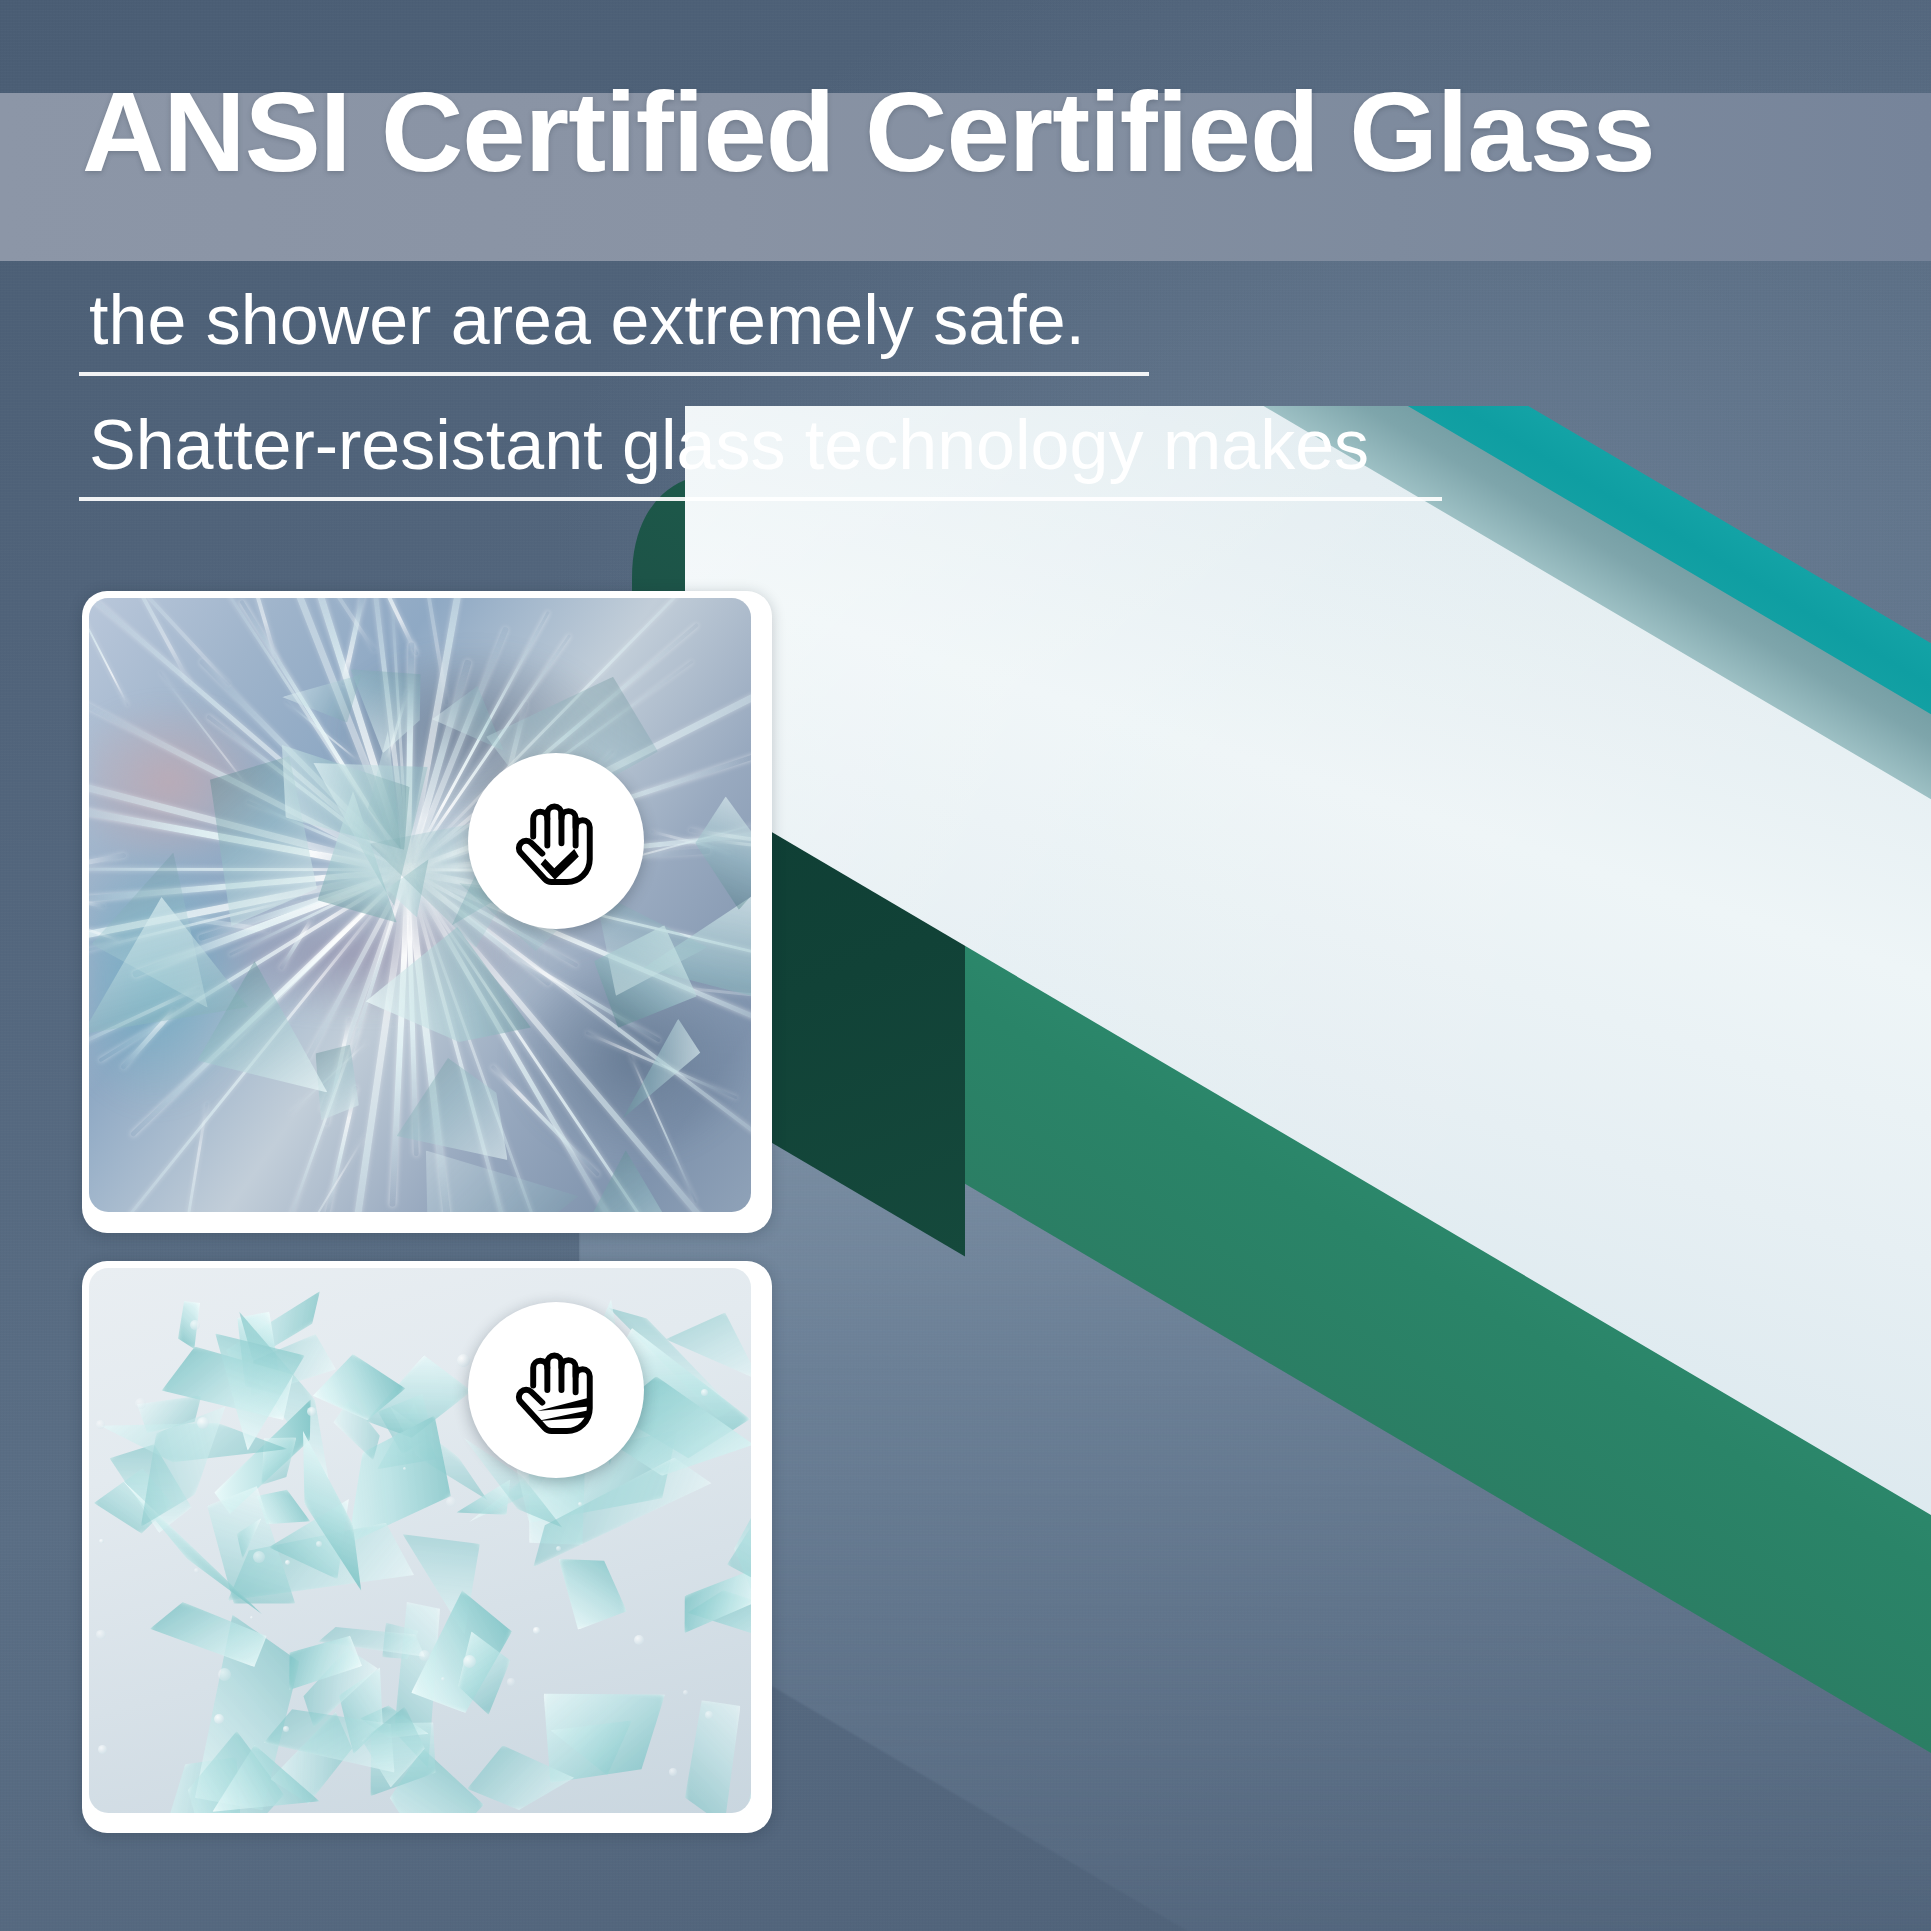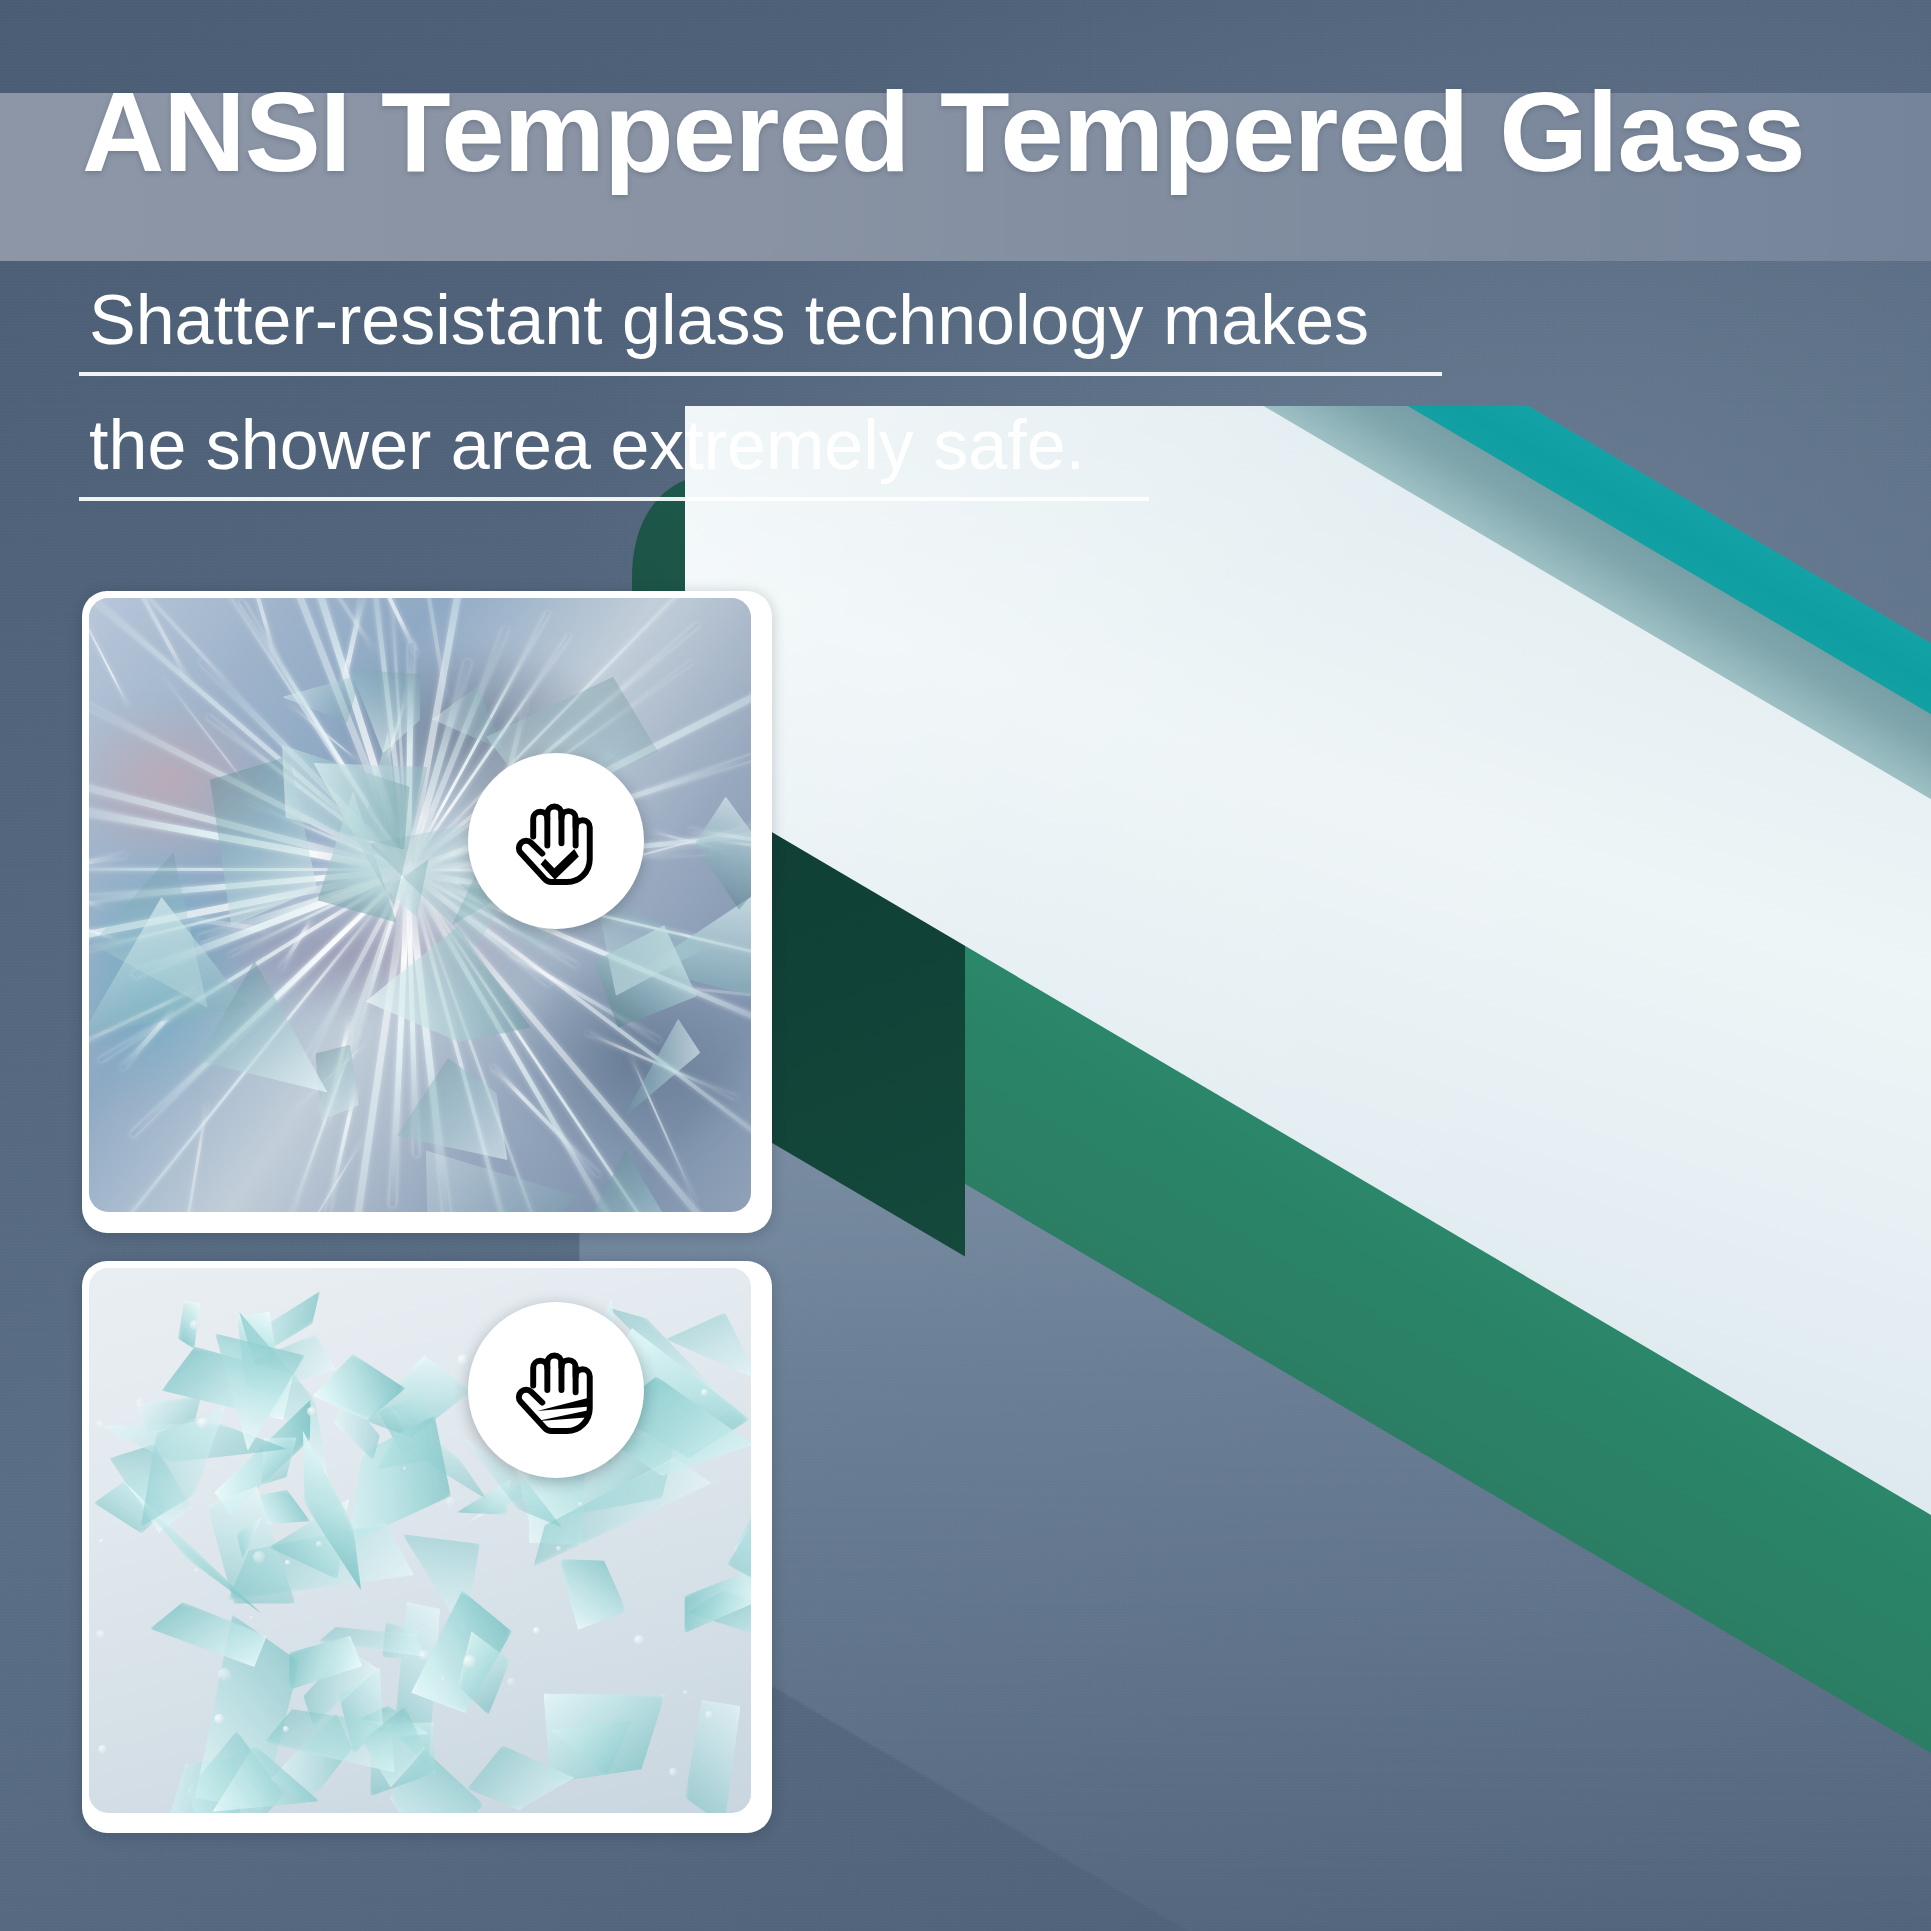--- a/index.html
+++ b/index.html
@@ -161,25 +161,25 @@
   <div id="glass-band-mid"></div>
   <div id="glass-band-dark"></div>
   <div id="glass-corner-shadow"></div>
   <div id="glass-face"></div>
   <div id="glass-face-sheen"></div>
   <div id="glass-bevel-grey"></div>
   <div id="glass-bevel-teal"></div>
 </div>
 
 <div id="title-band"></div>
-<div id="title-text">ANSI Tempered Tempered Glass</div>
+<div id="title-text">ANSI Certified Certified Glass</div>
 
 <div id="subtitle">
+  <div class="sub-line" id="sub-line-2">the shower area extremely safe.</div>
   <div class="sub-line" id="sub-line-1">Shatter-resistant glass technology makes</div>
-  <div class="sub-line" id="sub-line-2">the shower area extremely safe.</div>
 </div>
 
 <div class="photo-card" id="photo-card-1">
   <div class="photo-inner">
     <div id="photo-cracked"></div>
     <div id="photo-cracked-blurbg"></div>
     <div id="crack-layer">
         <div class="crk" style="left: 319px; top: 270px; width: 192px; height: 3px; opacity: 0.88; transform: rotate(0.6deg);"></div>
         <div class="crk" style="left: 319px; top: 270px; width: 193px; height: 6.8px; opacity: 0.6; transform: rotate(10.5deg);"></div>
         <div class="crk" style="left: 319px; top: 270px; width: 550px; height: 3.1px; opacity: 0.89; transform: rotate(13.4deg);"></div>

